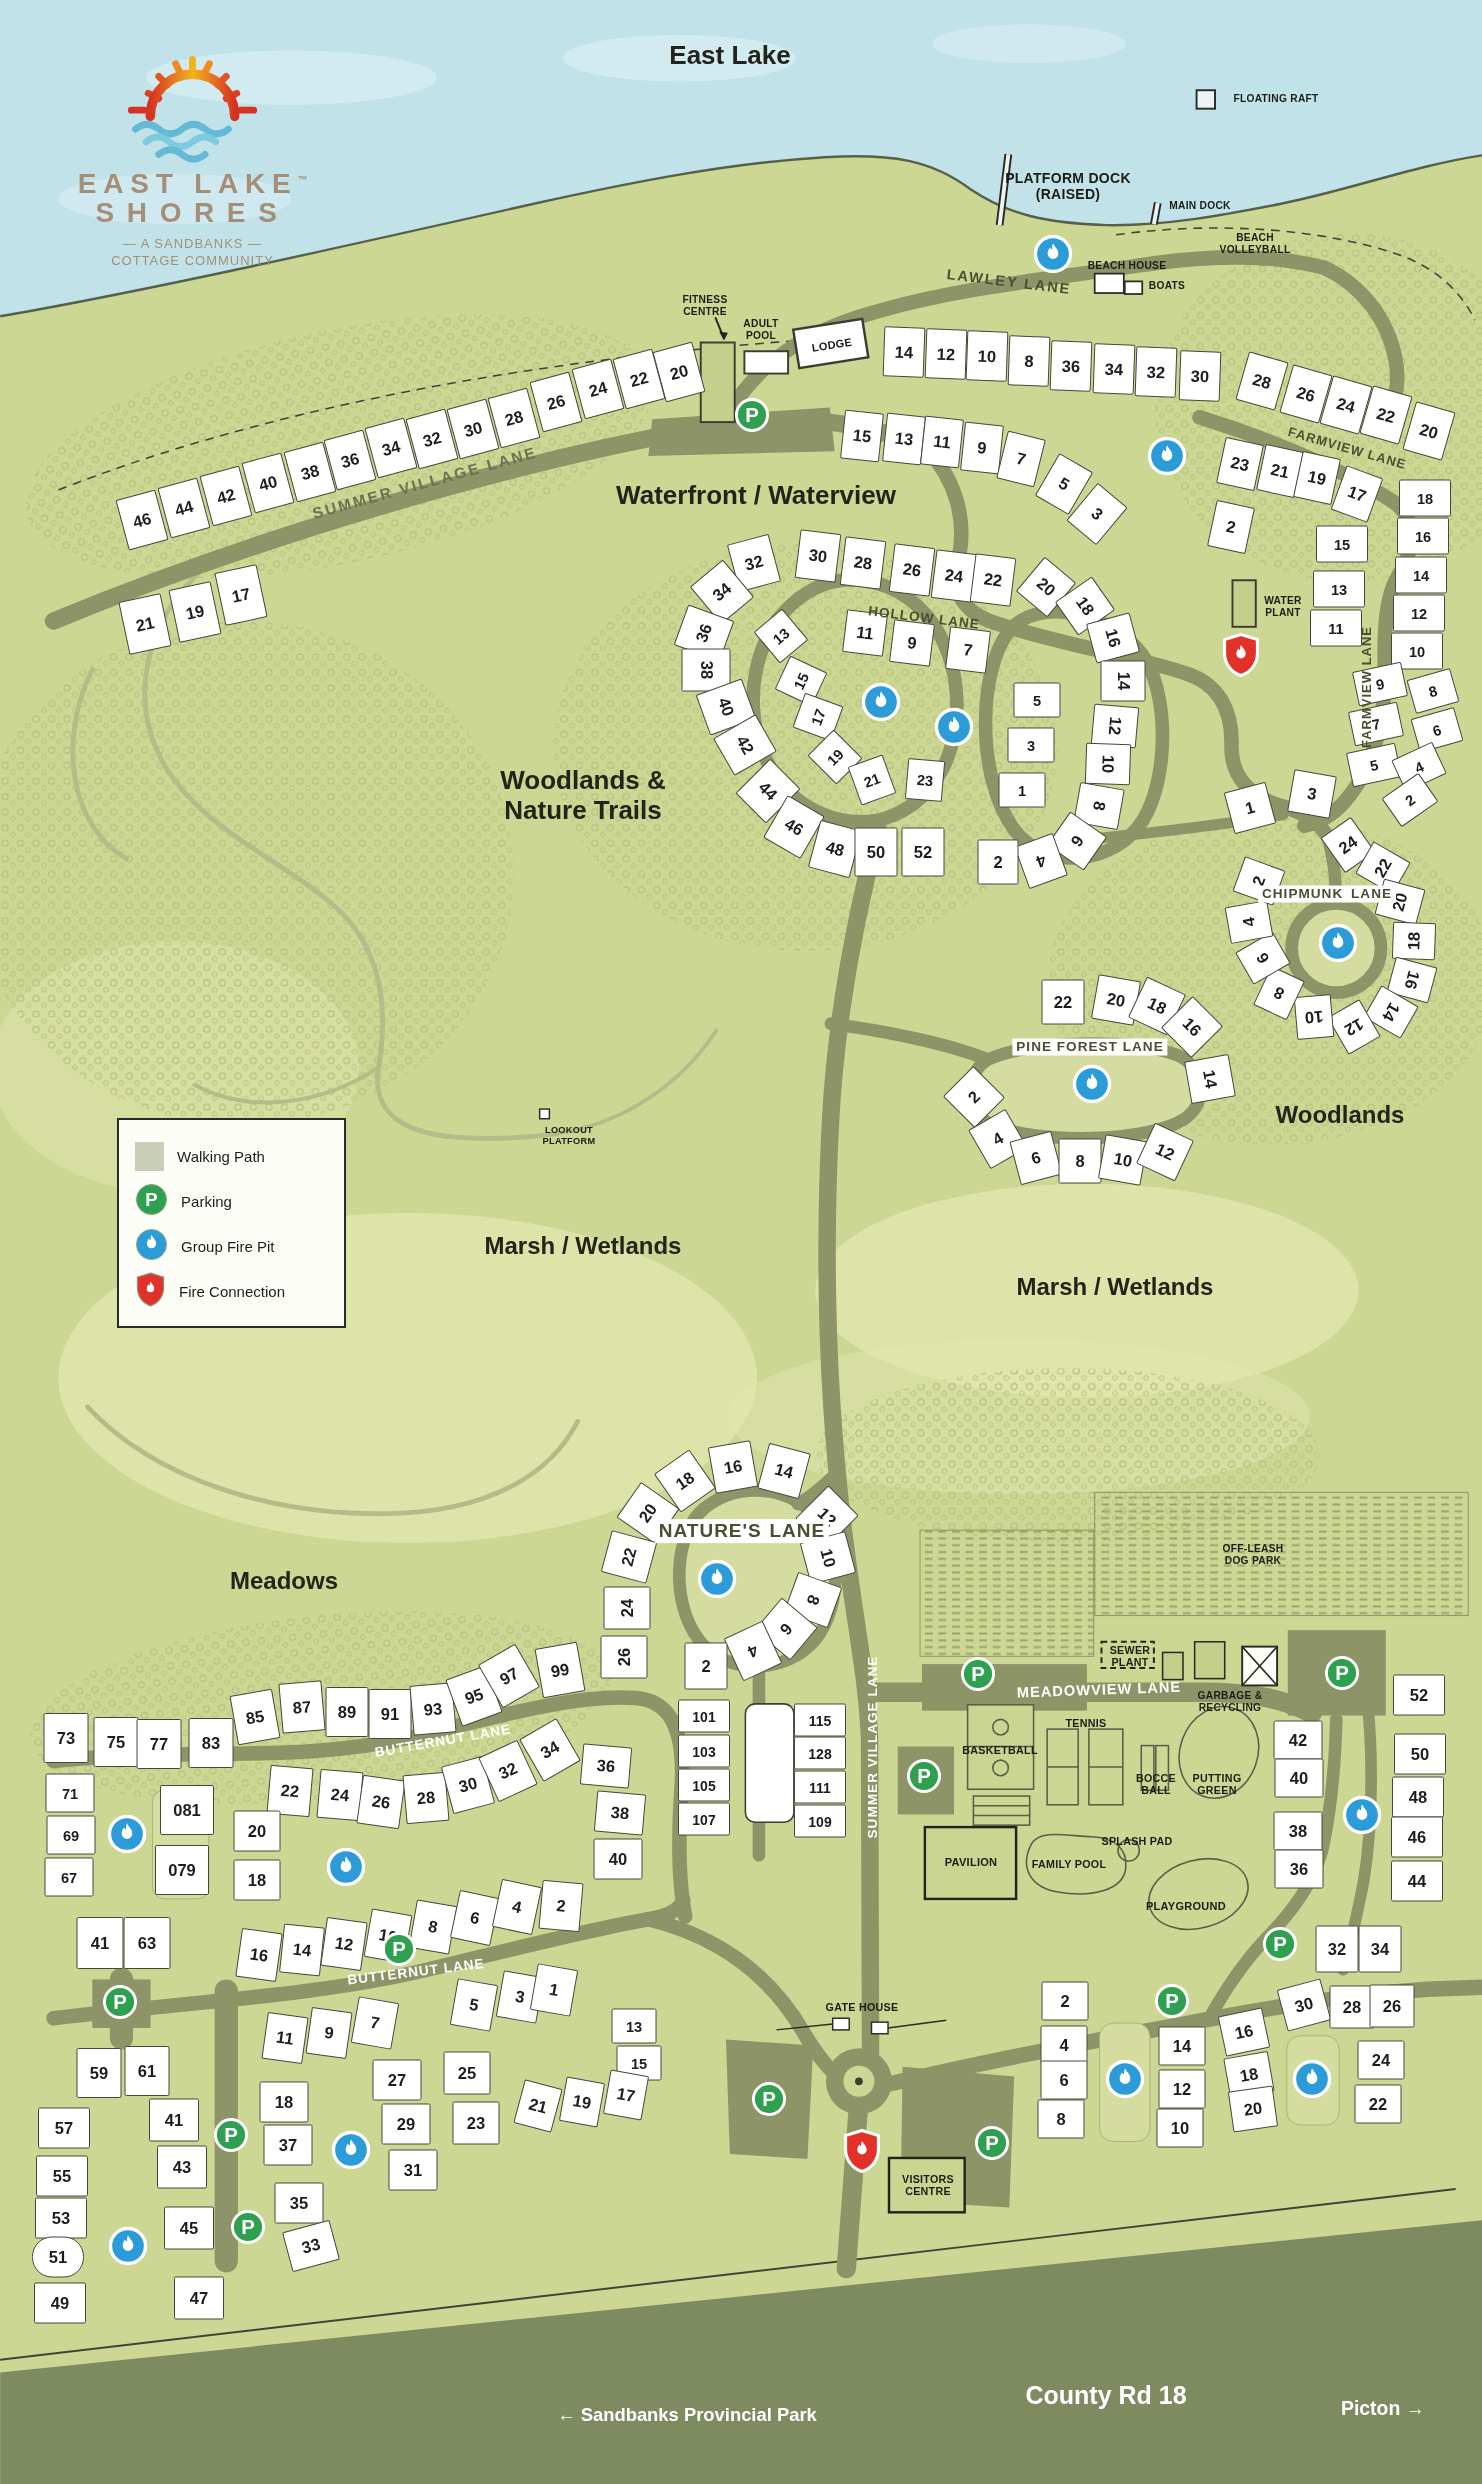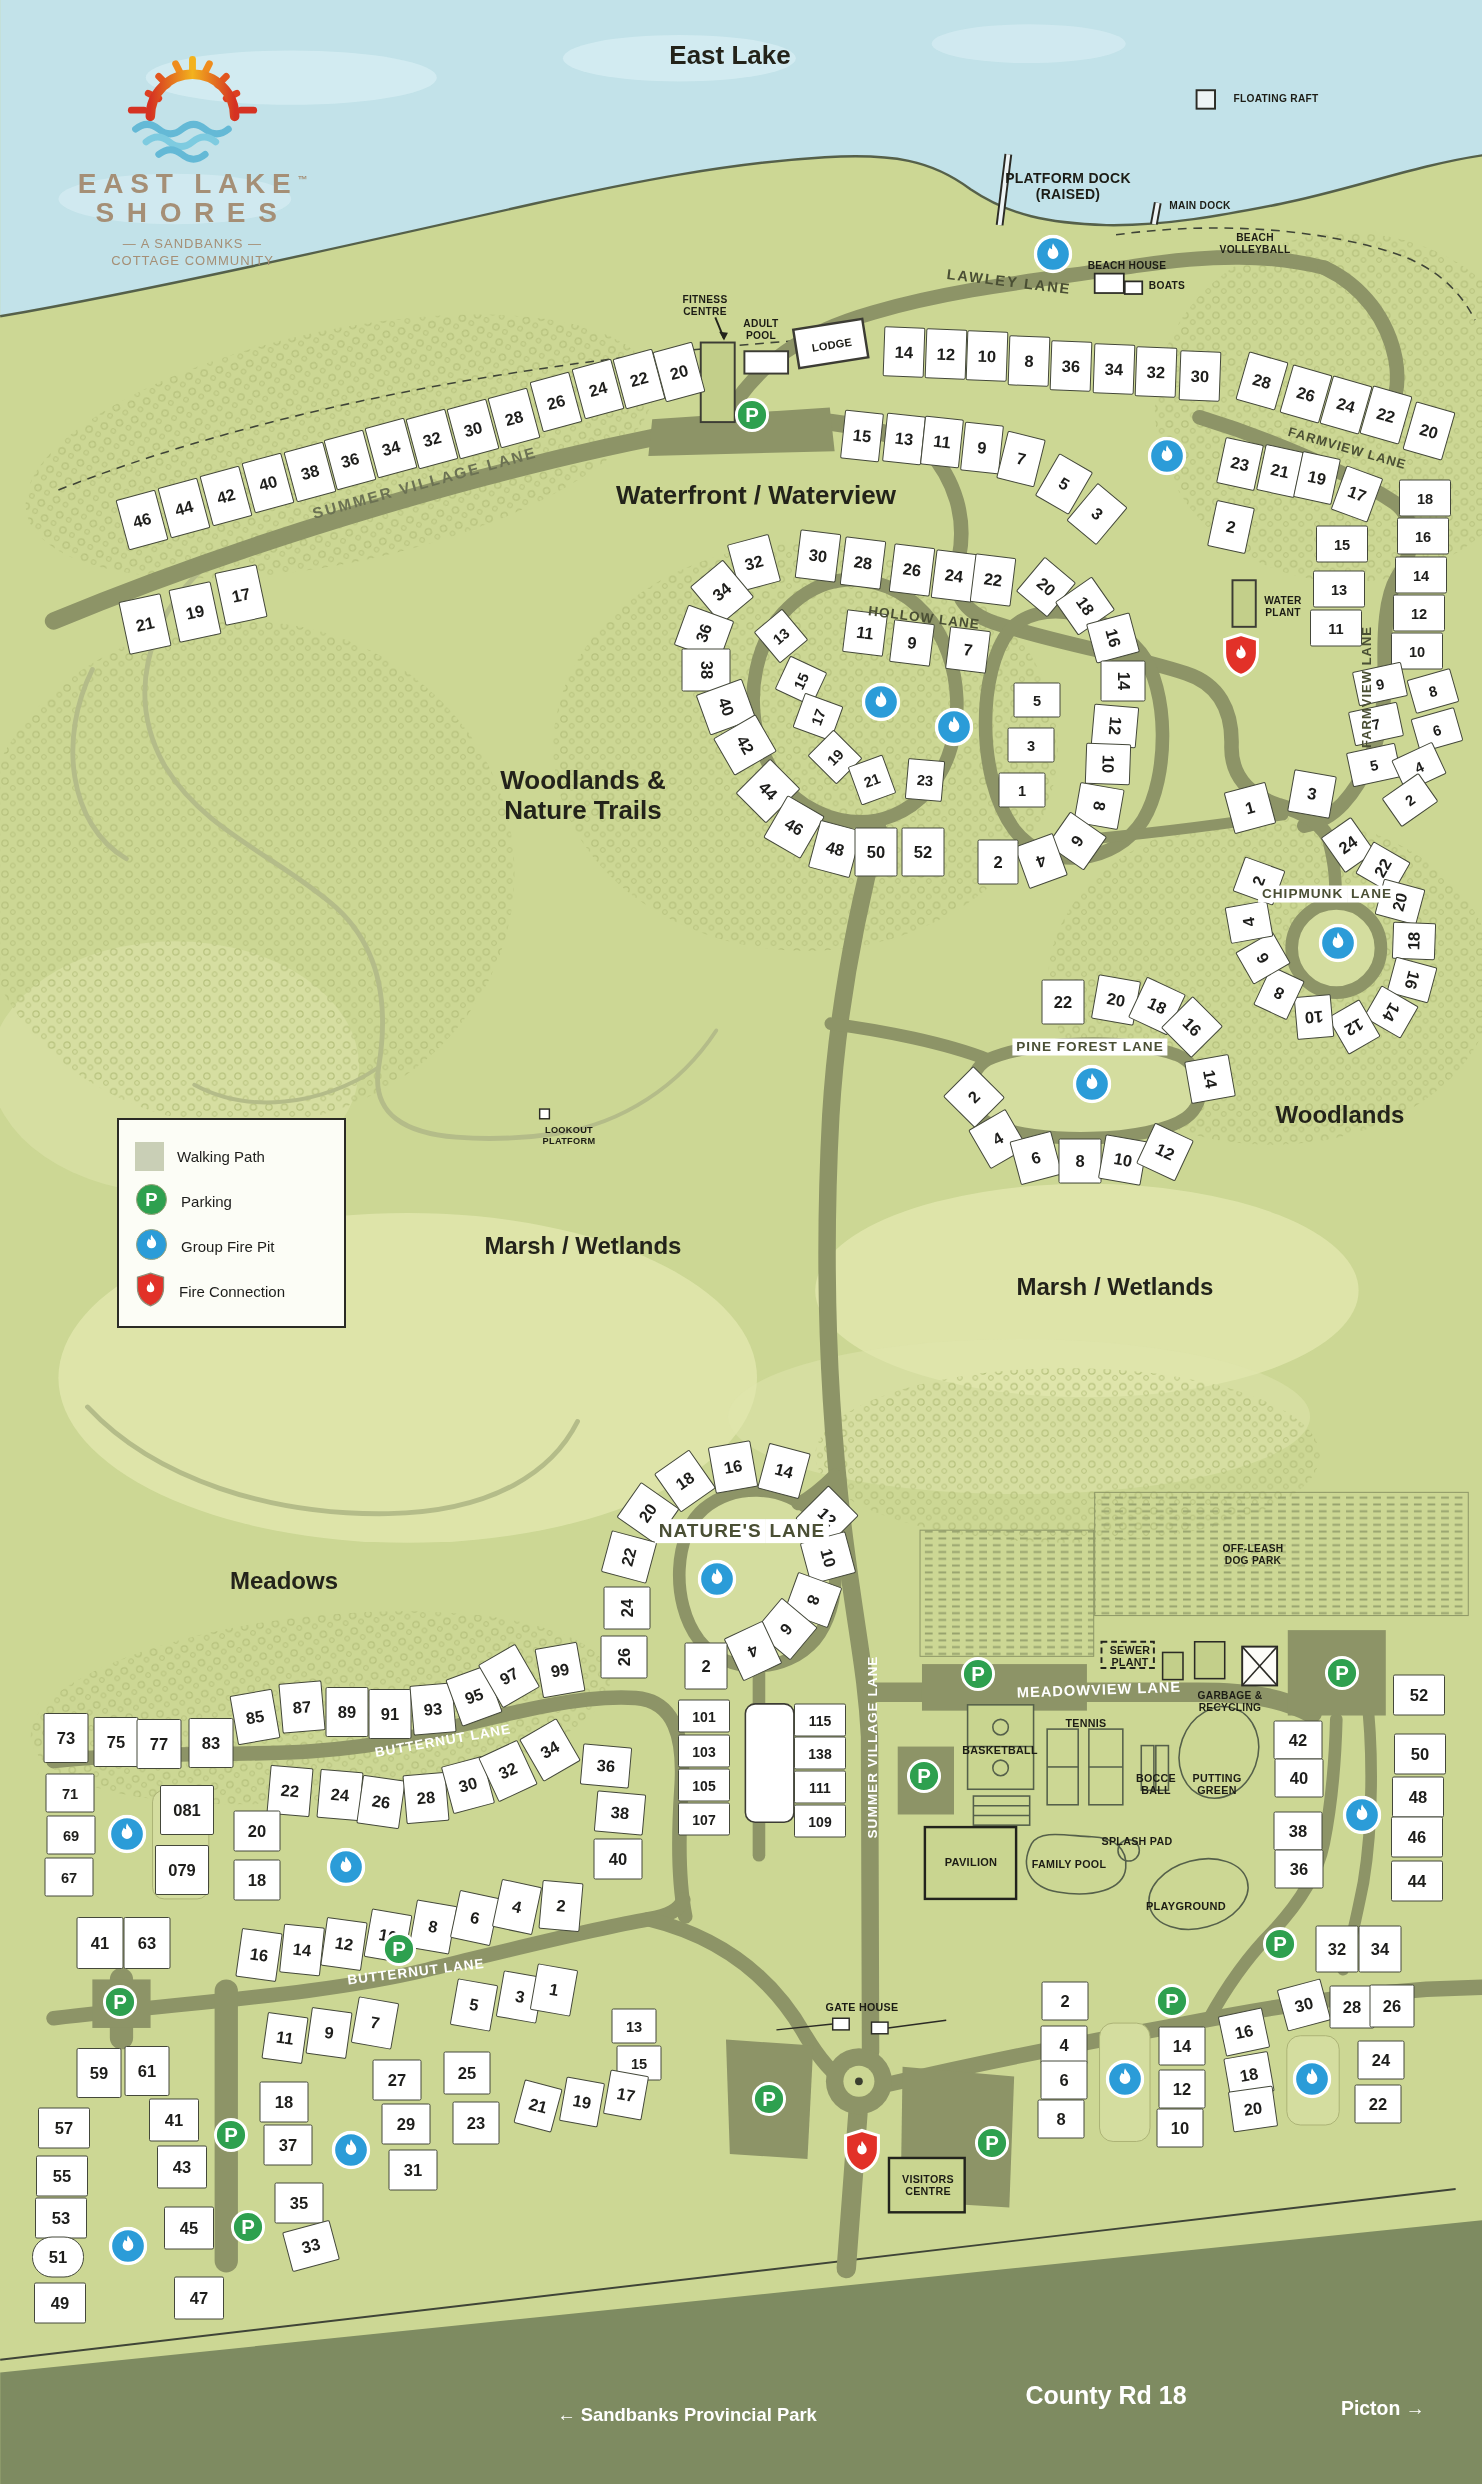--- a/index.html
+++ b/index.html
@@ -325,21 +325,21 @@
       <div class="lot" style="left: 828px; top: 1558px; width: 43px; height: 47px; --r: 75deg;">10</div>
       <div class="lot" style="left: 813px; top: 1600px; width: 43px; height: 47px; --r: 110deg;">8</div>
       <div class="lot" style="left: 786px; top: 1629px; width: 43px; height: 47px; --r: 130deg;">6</div>
       <div class="lot" style="left: 753px; top: 1651px; width: 43px; height: 47px; --r: 155deg;">4</div>
       <div class="lot" style="left: 706px; top: 1666px; width: 43px; height: 47px; --r: 0deg;">2</div>
       <div class="lot" style="left: 704px; top: 1716px; width: 52px; height: 33px; --r: 0deg; font-size: 14px;">101</div>
       <div class="lot" style="left: 704px; top: 1751px; width: 52px; height: 33px; --r: 0deg; font-size: 14px;">103</div>
       <div class="lot" style="left: 704px; top: 1785px; width: 52px; height: 33px; --r: 0deg; font-size: 14px;">105</div>
       <div class="lot" style="left: 704px; top: 1819px; width: 52px; height: 33px; --r: 0deg; font-size: 14px;">107</div>
       <div class="lot" style="left: 820px; top: 1720px; width: 52px; height: 33px; --r: 0deg; font-size: 14px;">115</div>
-      <div class="lot" style="left: 820px; top: 1753px; width: 52px; height: 33px; --r: 0deg; font-size: 14px;">138</div>
+      <div class="lot" style="left: 820px; top: 1753px; width: 52px; height: 33px; --r: 0deg; font-size: 14px;">128</div>
       <div class="lot" style="left: 820px; top: 1787px; width: 52px; height: 33px; --r: 0deg; font-size: 14px;">111</div>
       <div class="lot" style="left: 820px; top: 1821px; width: 52px; height: 33px; --r: 0deg; font-size: 14px;">109</div>
       <div class="lot" style="left: 66px; top: 1738px; width: 45px; height: 50px; --r: 0deg;">73</div>
       <div class="lot" style="left: 116px; top: 1742px; width: 45px; height: 50px; --r: 0deg;">75</div>
       <div class="lot" style="left: 159px; top: 1744px; width: 45px; height: 50px; --r: 0deg;">77</div>
       <div class="lot" style="left: 211px; top: 1743px; width: 45px; height: 50px; --r: 0deg;">83</div>
       <div class="lot" style="left: 255px; top: 1717px; width: 43px; height: 50px; --r: -10deg;">85</div>
       <div class="lot" style="left: 302px; top: 1707px; width: 43px; height: 50px; --r: -5deg;">87</div>
       <div class="lot" style="left: 347px; top: 1712px; width: 43px; height: 50px; --r: 0deg;">89</div>
       <div class="lot" style="left: 390px; top: 1714px; width: 43px; height: 50px; --r: 0deg;">91</div>

